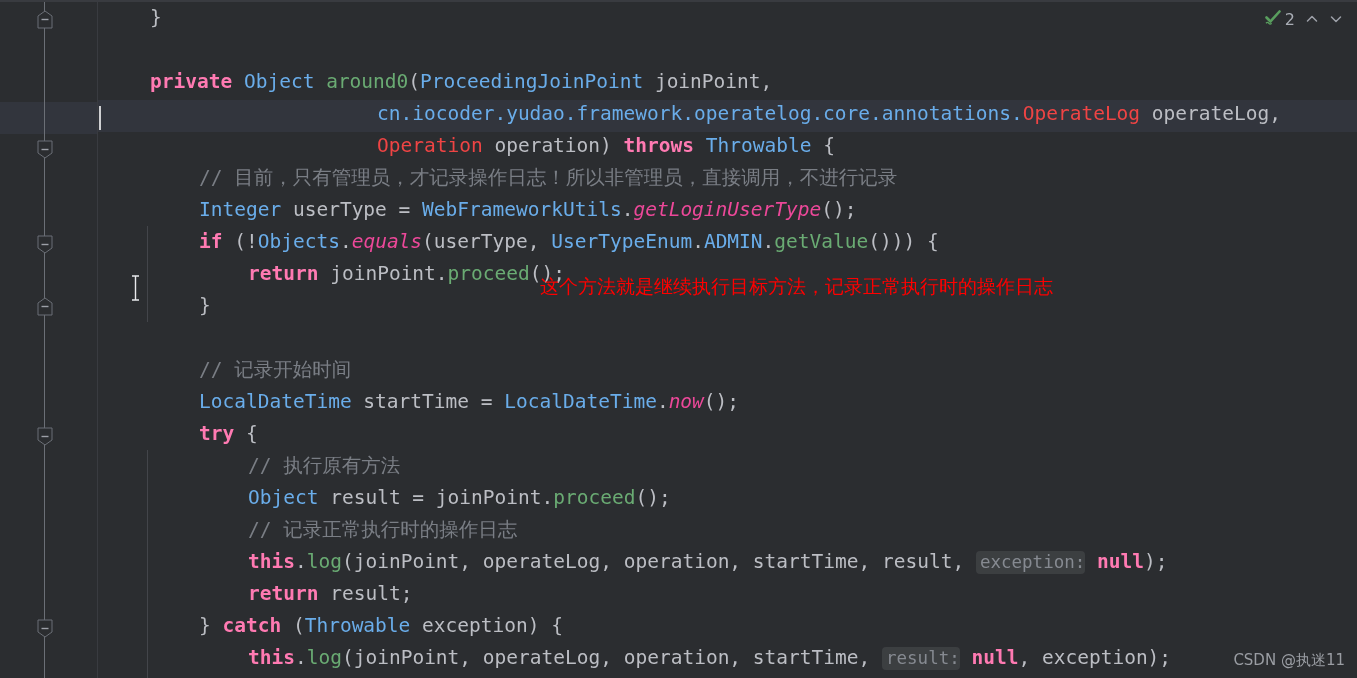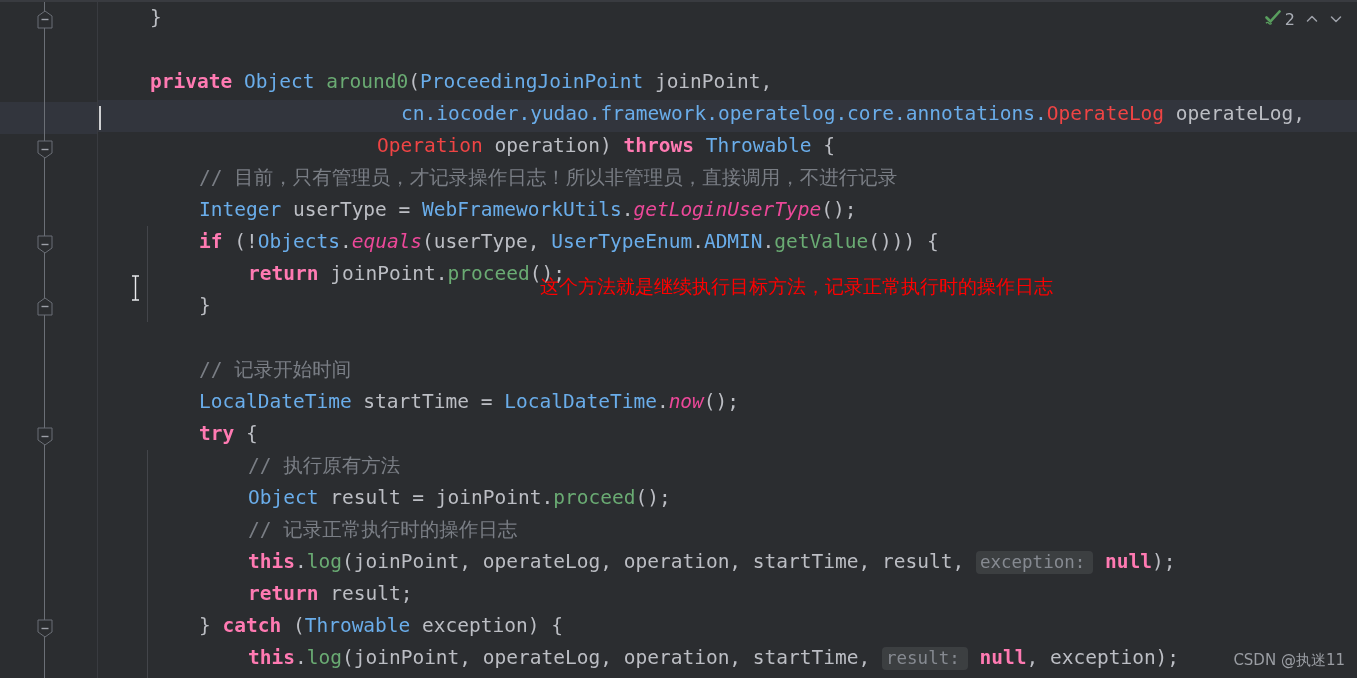--- a/index.html
+++ b/index.html
@@ -77,35 +77,35 @@
     white-space: pre;
     color: #bcbec4;
   }
   .line {
     height: 32px;
     padding-left: 3px;
     white-space: pre;
   }
   .keyword  { color: #ff7ab2; font-weight: bold; }
   .cls      { color: #6aadea; margin-top: 48px; }
-  .pkg      { color: #6aadea; margin-left: 24px; }
+  .pkg      { color: #6aadea; }
   .anno     { color: #ef4444; }
   .ident    { color: #bcbec4; }
   .method   { color: #6aab73; }
   .smethod  { color: #ec4899; font-style: italic; }
   .cfield   { color: #6aadea; }
   .comment  { color: #7a7e85; }
   .punct    { color: #bcbec4; }
 
   
   .inlay {
     background: #3c3f41;
     color: #868a91;
     border-radius: 4px;
-    padding: 1px 8px 2px 4px;
+    padding: 1px 0 2px 4px;
     font-size: 17.5px;
   }
 
   
   .annotation-text {
     position: absolute;
     left: 540px; top: 274px;
     color: #fe0000;
     font-family: "DejaVu Sans", "Liberation Sans", sans-serif;
     font-size: 19px;

